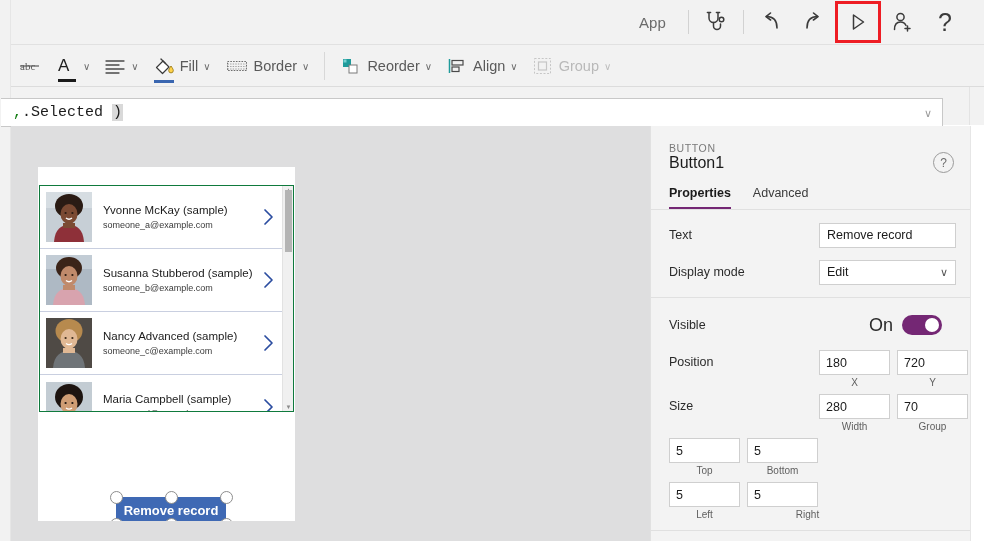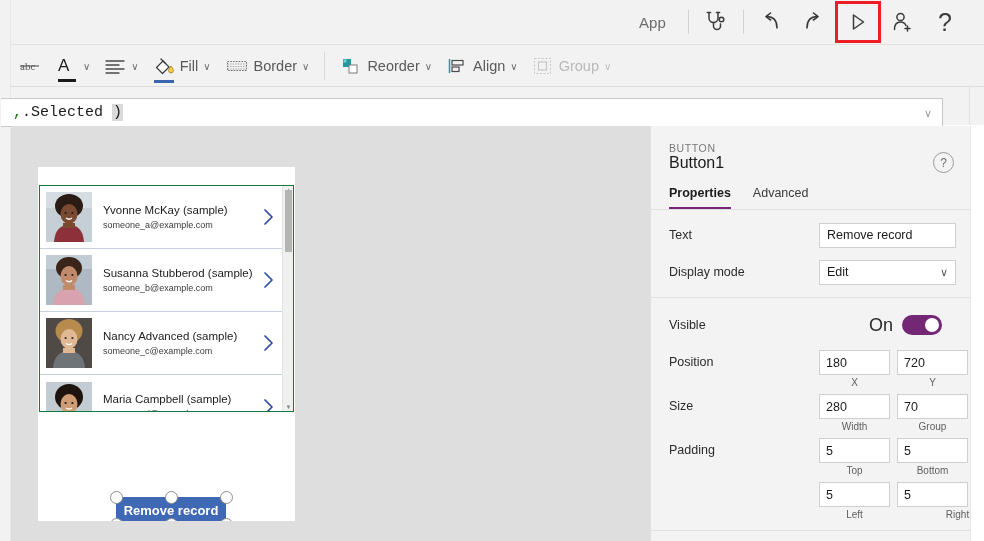--- a/index.html
+++ b/index.html
@@ -639,21 +639,20 @@
               </div>
           </div>
           <div class="rp-subline">
             <div class="rp-sub">Width</div>
             <div class="rp-sub">Group</div>
           </div>
         </div>
       </div>
 
       <div class="rp-pairrow">
-        <div class="rp-pair-label">Padding</div>
         <div class="rp-pair-fields">
           <div class="rp-pair-line">
             <div class="rp-num">
                 <span>5</span>
               </div>
             <div class="rp-num">
                 <span>5</span>
               </div>
           </div>
           <div class="rp-subline">

